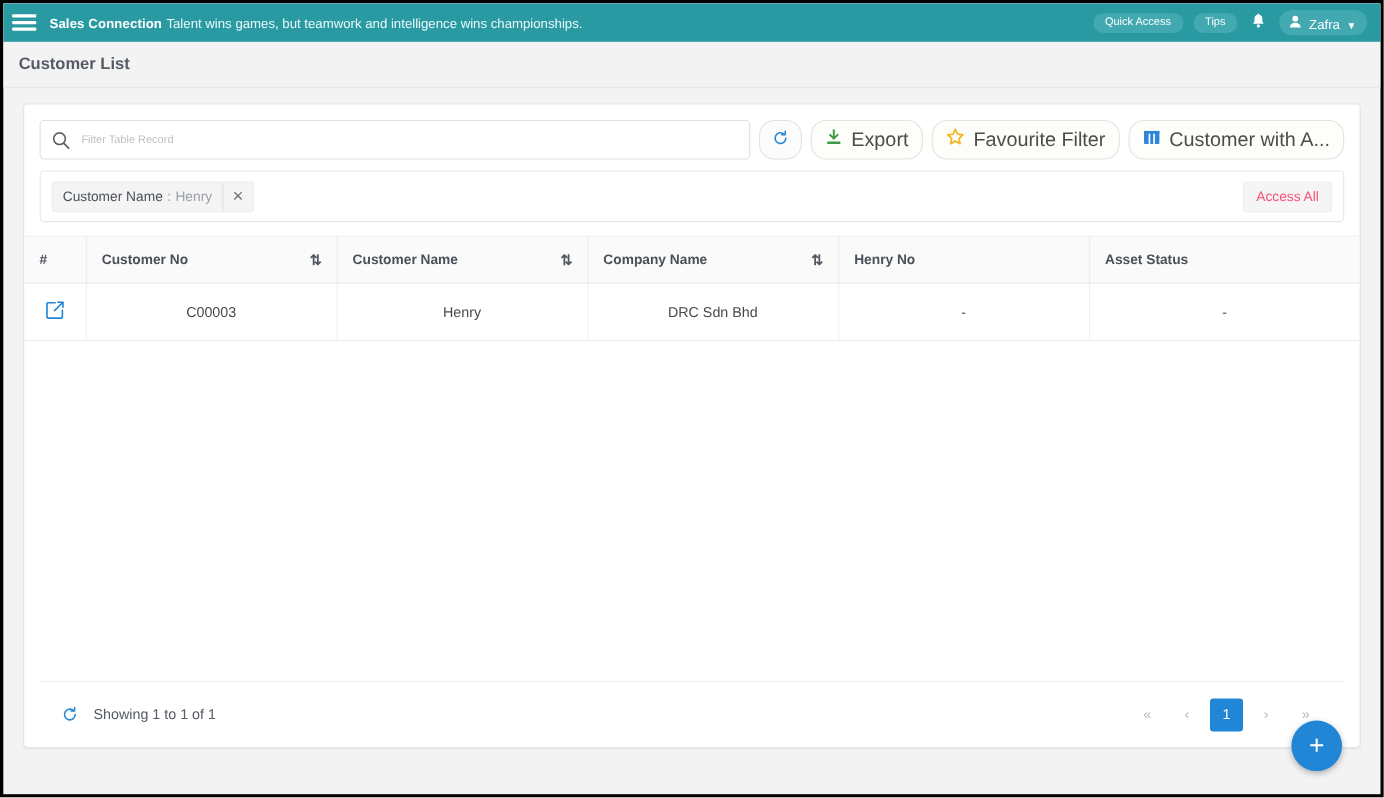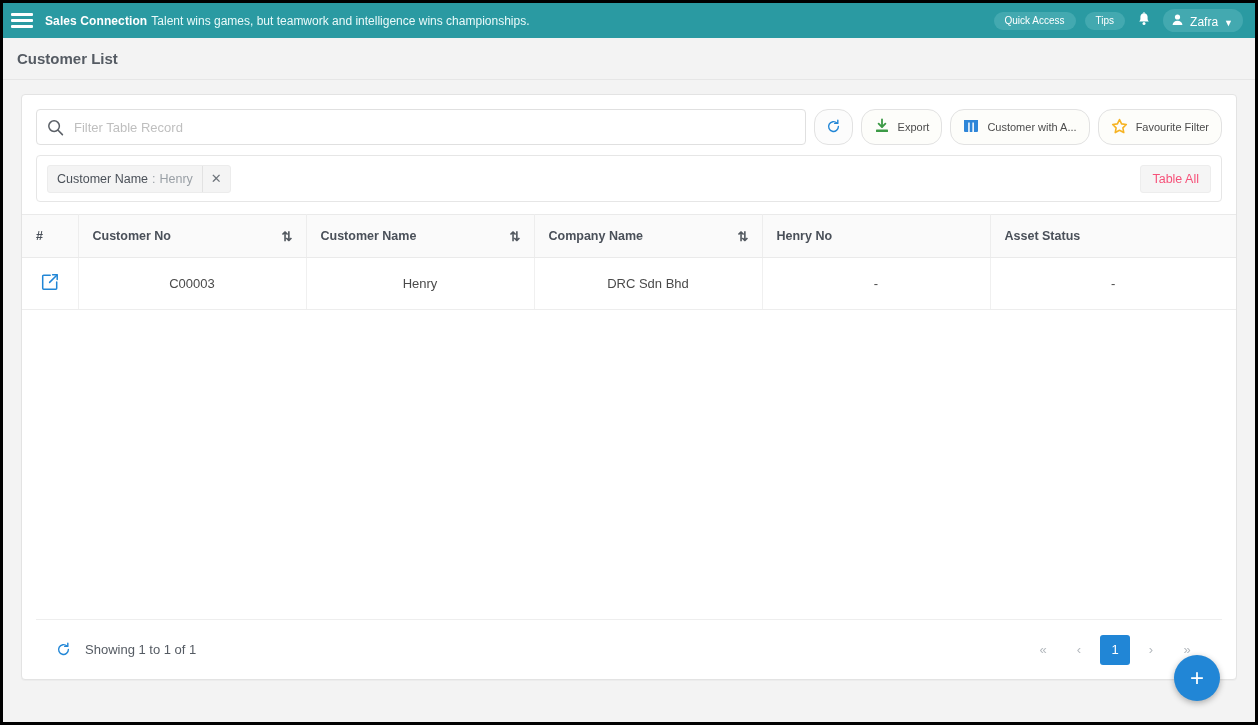--- a/index.html
+++ b/index.html
@@ -149,37 +149,37 @@
     display: flex;
     align-items: center;
     padding: 0 10px;
     background: #ffffff;
   }
   .search-box .mag { margin-right: 10px; display:flex; align-items:center; }
   .search-box input {
     border: none;
     outline: none;
     flex: 1;
-    font-size: 13px;
+    font-size: 10px;
     color: #4a4a4a;
     font-family: "Liberation Sans", sans-serif;
     background: transparent;
   }
   .search-box input::placeholder { color: #bfbfbf; }
 
   .tb-btn {
     height: 36px;
     border: 1px solid #e2e2e2;
     border-radius: 14px;
     background: #fdfdfa;
     display: flex;
     align-items: center;
     gap: 8px;
     padding: 0 12px;
-    font-size: 11px;
+    font-size: 18px;
     color: #4c4c4c;
     cursor: pointer;
     white-space: nowrap;
   }
   .tb-btn.icon-only { padding: 0 11px; background: #fcfcfc; }
   .tb-btn .lbl { line-height: 1; }
 
   
   .filter-row {
     margin: 10px 14px 0 14px;
@@ -385,50 +385,50 @@
               <path d="M8 1.5v7" stroke="#3c9a46" stroke-width="1.8" stroke-linecap="round"></path>
               <path d="M4.6 5.6L8 9l3.4-3.4" stroke="#3c9a46" stroke-width="1.8" stroke-linecap="round" stroke-linejoin="round"></path>
               <rect x="2" y="11.6" width="12" height="2.4" rx=".6" fill="#3c9a46"></rect>
             </svg>
           </span>
           <span class="lbl">Export</span>
         </div>
 
         <div class="tb-btn">
           <span>
+            <svg width="17" height="17" viewBox="0 0 18 18" fill="none" xmlns="http://www.w3.org/2000/svg">
+              <path d="M9 1.6l2.2 4.6 5 .7-3.6 3.5.9 5-4.5-2.4-4.5 2.4.9-5L1.8 6.9l5-.7z" stroke="#f6b323" stroke-width="1.7" stroke-linejoin="round" fill="none"></path>
+            </svg>
+          </span>
+          <span class="lbl">Favourite Filter</span>
+        </div>
+
+        <div class="tb-btn">
+          <span>
             <svg width="16" height="16" viewBox="0 0 16 16" xmlns="http://www.w3.org/2000/svg">
               <rect x="1" y="2" width="14" height="12" rx="1" fill="#2f86d8"></rect>
               <rect x="5.2" y="4.4" width="1.5" height="9.6" fill="#ffffff"></rect>
               <rect x="9.4" y="4.4" width="1.5" height="9.6" fill="#ffffff"></rect>
               <rect x="1" y="2" width="14" height="2.2" fill="#2f86d8"></rect>
             </svg>
           </span>
           <span class="lbl">Customer with A...</span>
         </div>
-
-        <div class="tb-btn">
-          <span>
-            <svg width="17" height="17" viewBox="0 0 18 18" fill="none" xmlns="http://www.w3.org/2000/svg">
-              <path d="M9 1.6l2.2 4.6 5 .7-3.6 3.5.9 5-4.5-2.4-4.5 2.4.9-5L1.8 6.9l5-.7z" stroke="#f6b323" stroke-width="1.7" stroke-linejoin="round" fill="none"></path>
-            </svg>
-          </span>
-          <span class="lbl">Favourite Filter</span>
-        </div>
       </div>
 
       <div class="filter-row">
         <div class="chip">
           <span class="chip-text">
             <span class="chip-key">Customer Name</span>
             <span class="chip-sep">:</span>
             <span class="chip-val">Henry</span>
           </span>
           <span class="chip-x">✕</span>
         </div>
-        <div class="clear-all">Table All</div>
+        <div class="clear-all">Access All</div>
       </div>
 
       <div class="table-area">
         <table class="grid">
           <thead>
             <tr>
               <th class="col-hash">
                 <div class="th-in">
                   <span>#</span>
                 </div>

